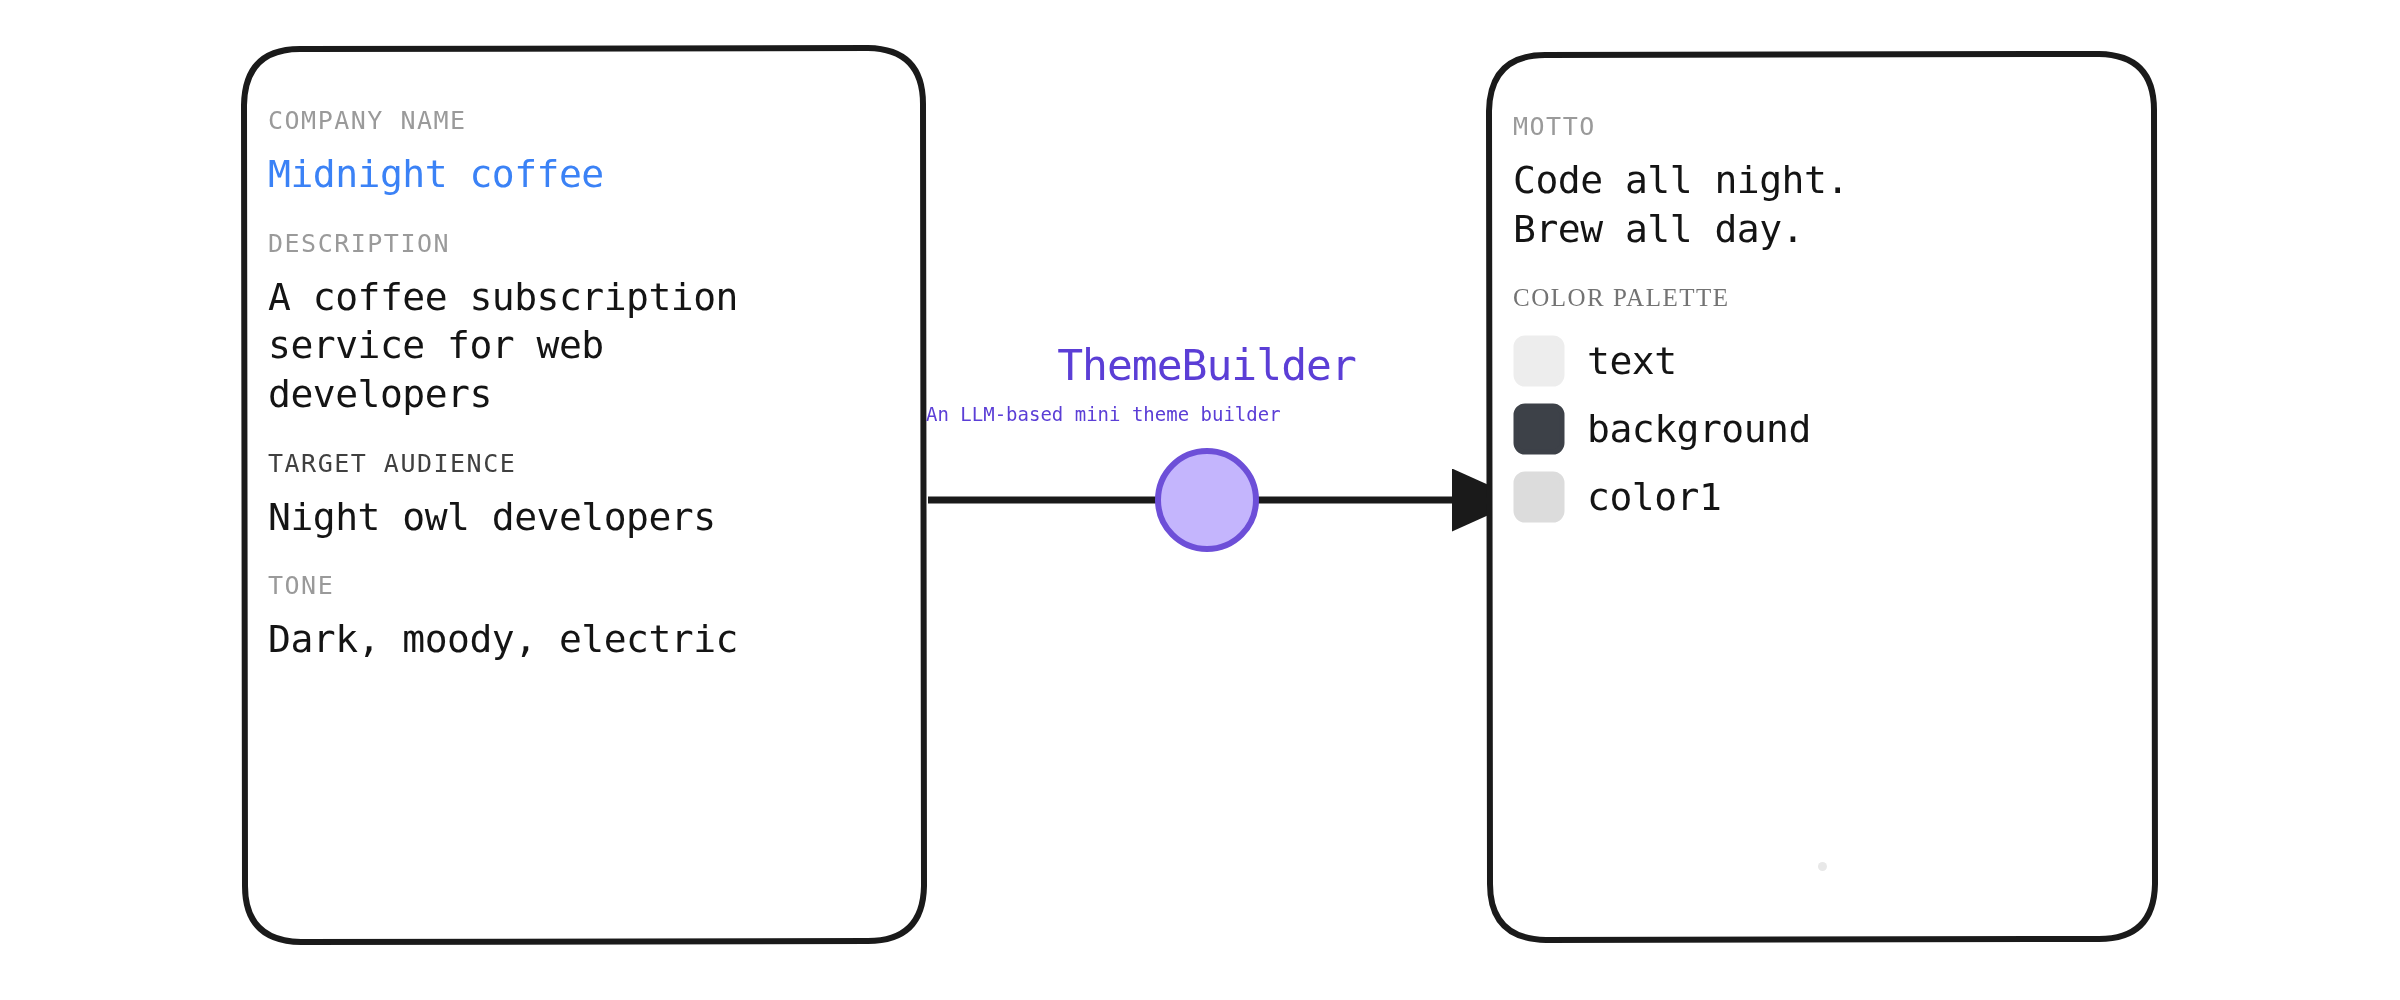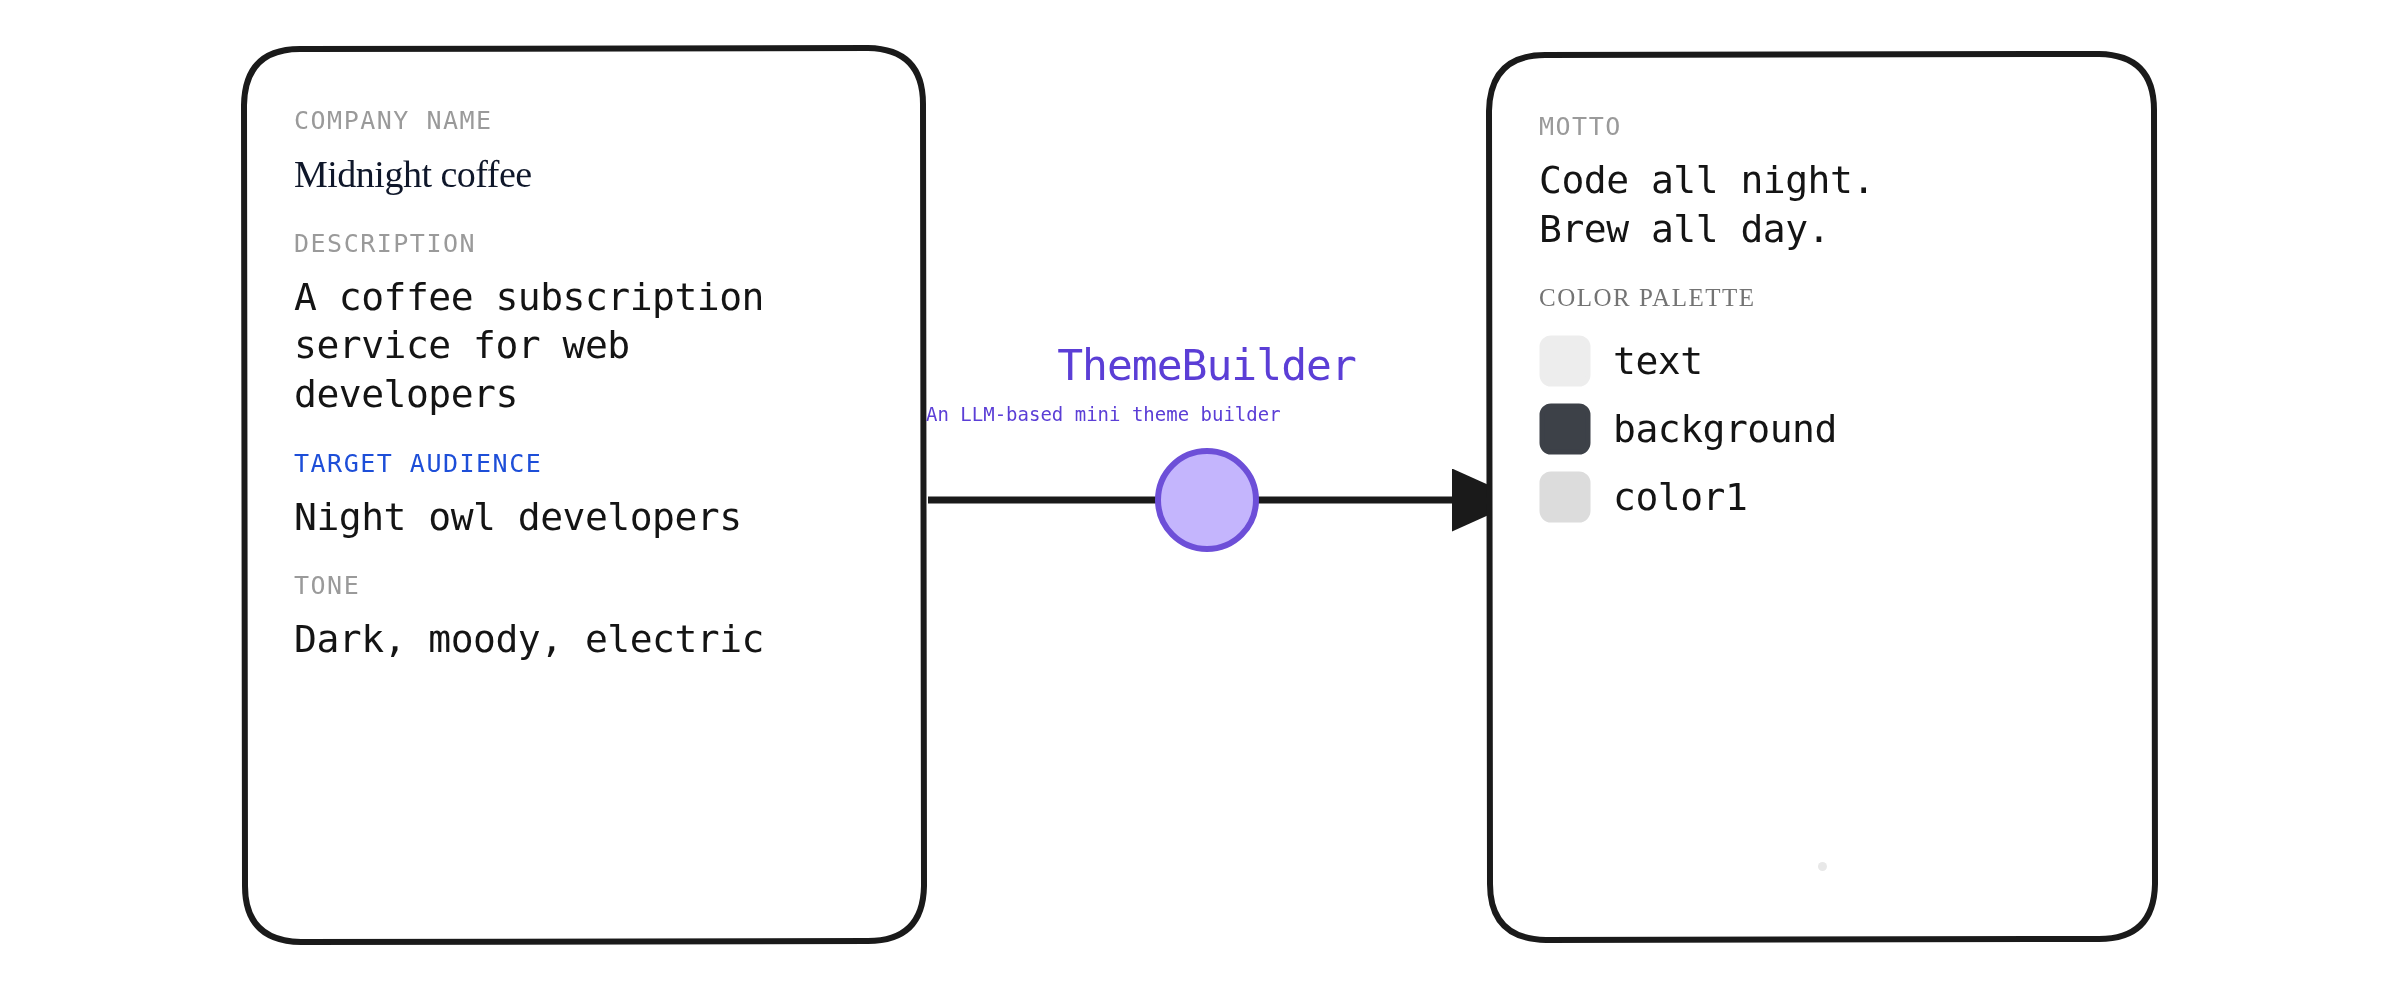--- a/index.html
+++ b/index.html
@@ -25,21 +25,21 @@
     position: absolute;
     inset: 0;
     width: 100%;
     height: 100%;
     overflow: visible;
     pointer-events: none;
   }
   .panel-inner {
     position: absolute;
     inset: 0;
-    padding: 60px 56px 40px 52px;
+    padding: 60px 56px 40px 26px;
     box-sizing: border-box;
   }
 
   #left-panel  { left: 242px;  top: 46px; width: 684px;  height: 898px; }
   #right-panel { left: 1487px; top: 52px; width: 670px;  height: 890px; }
 
   
   .field { margin-bottom: 30px; }
   .field:last-child { margin-bottom: 0; }
 
@@ -144,30 +144,30 @@
 </head>
 <body>
 
 <div class="panel" id="left-panel">
   <svg class="panel-svg" viewBox="0 0 684 898" preserveAspectRatio="none">
     <path d="M 58 3 L 626 2 Q 681 3 681 58 L 682 840 Q 681 895 626 895 L 59 896 Q 3 895 3 840 L 2 59 Q 3 3 58 3 Z" fill="none" stroke="#1a1a1a" stroke-width="6" stroke-linecap="round" stroke-linejoin="round"></path>
   </svg>
   <div class="panel-inner">
     <div class="field">
       <div class="field-label" style="color: rgb(154, 154, 154);">COMPANY NAME</div>
-      <div class="field-value" style="color: #0f172a; font-family: Liberation Serif, serif;">Midnight coffee</div>
+      <div class="field-value" style="color: #3b82f6;">Midnight coffee</div>
     </div>
     <div class="field">
       <div class="field-label" style="color: rgb(154, 154, 154);">DESCRIPTION</div>
       <div class="field-value" style="color: rgb(20, 20, 20);">A coffee subscription
 service for web
 developers</div>
     </div>
     <div class="field">
-      <div class="field-label" style="color: #1d4ed8;">TARGET AUDIENCE</div>
+      <div class="field-label" style="color: #404040;">TARGET AUDIENCE</div>
       <div class="field-value" style="color: rgb(20, 20, 20);">Night owl developers</div>
     </div>
     <div class="field">
       <div class="field-label" style="color: rgb(154, 154, 154);">TONE</div>
       <div class="field-value" style="color: rgb(20, 20, 20);">Dark, moody, electric</div>
     </div>
   </div>
 </div>
 
 <div id="center">

